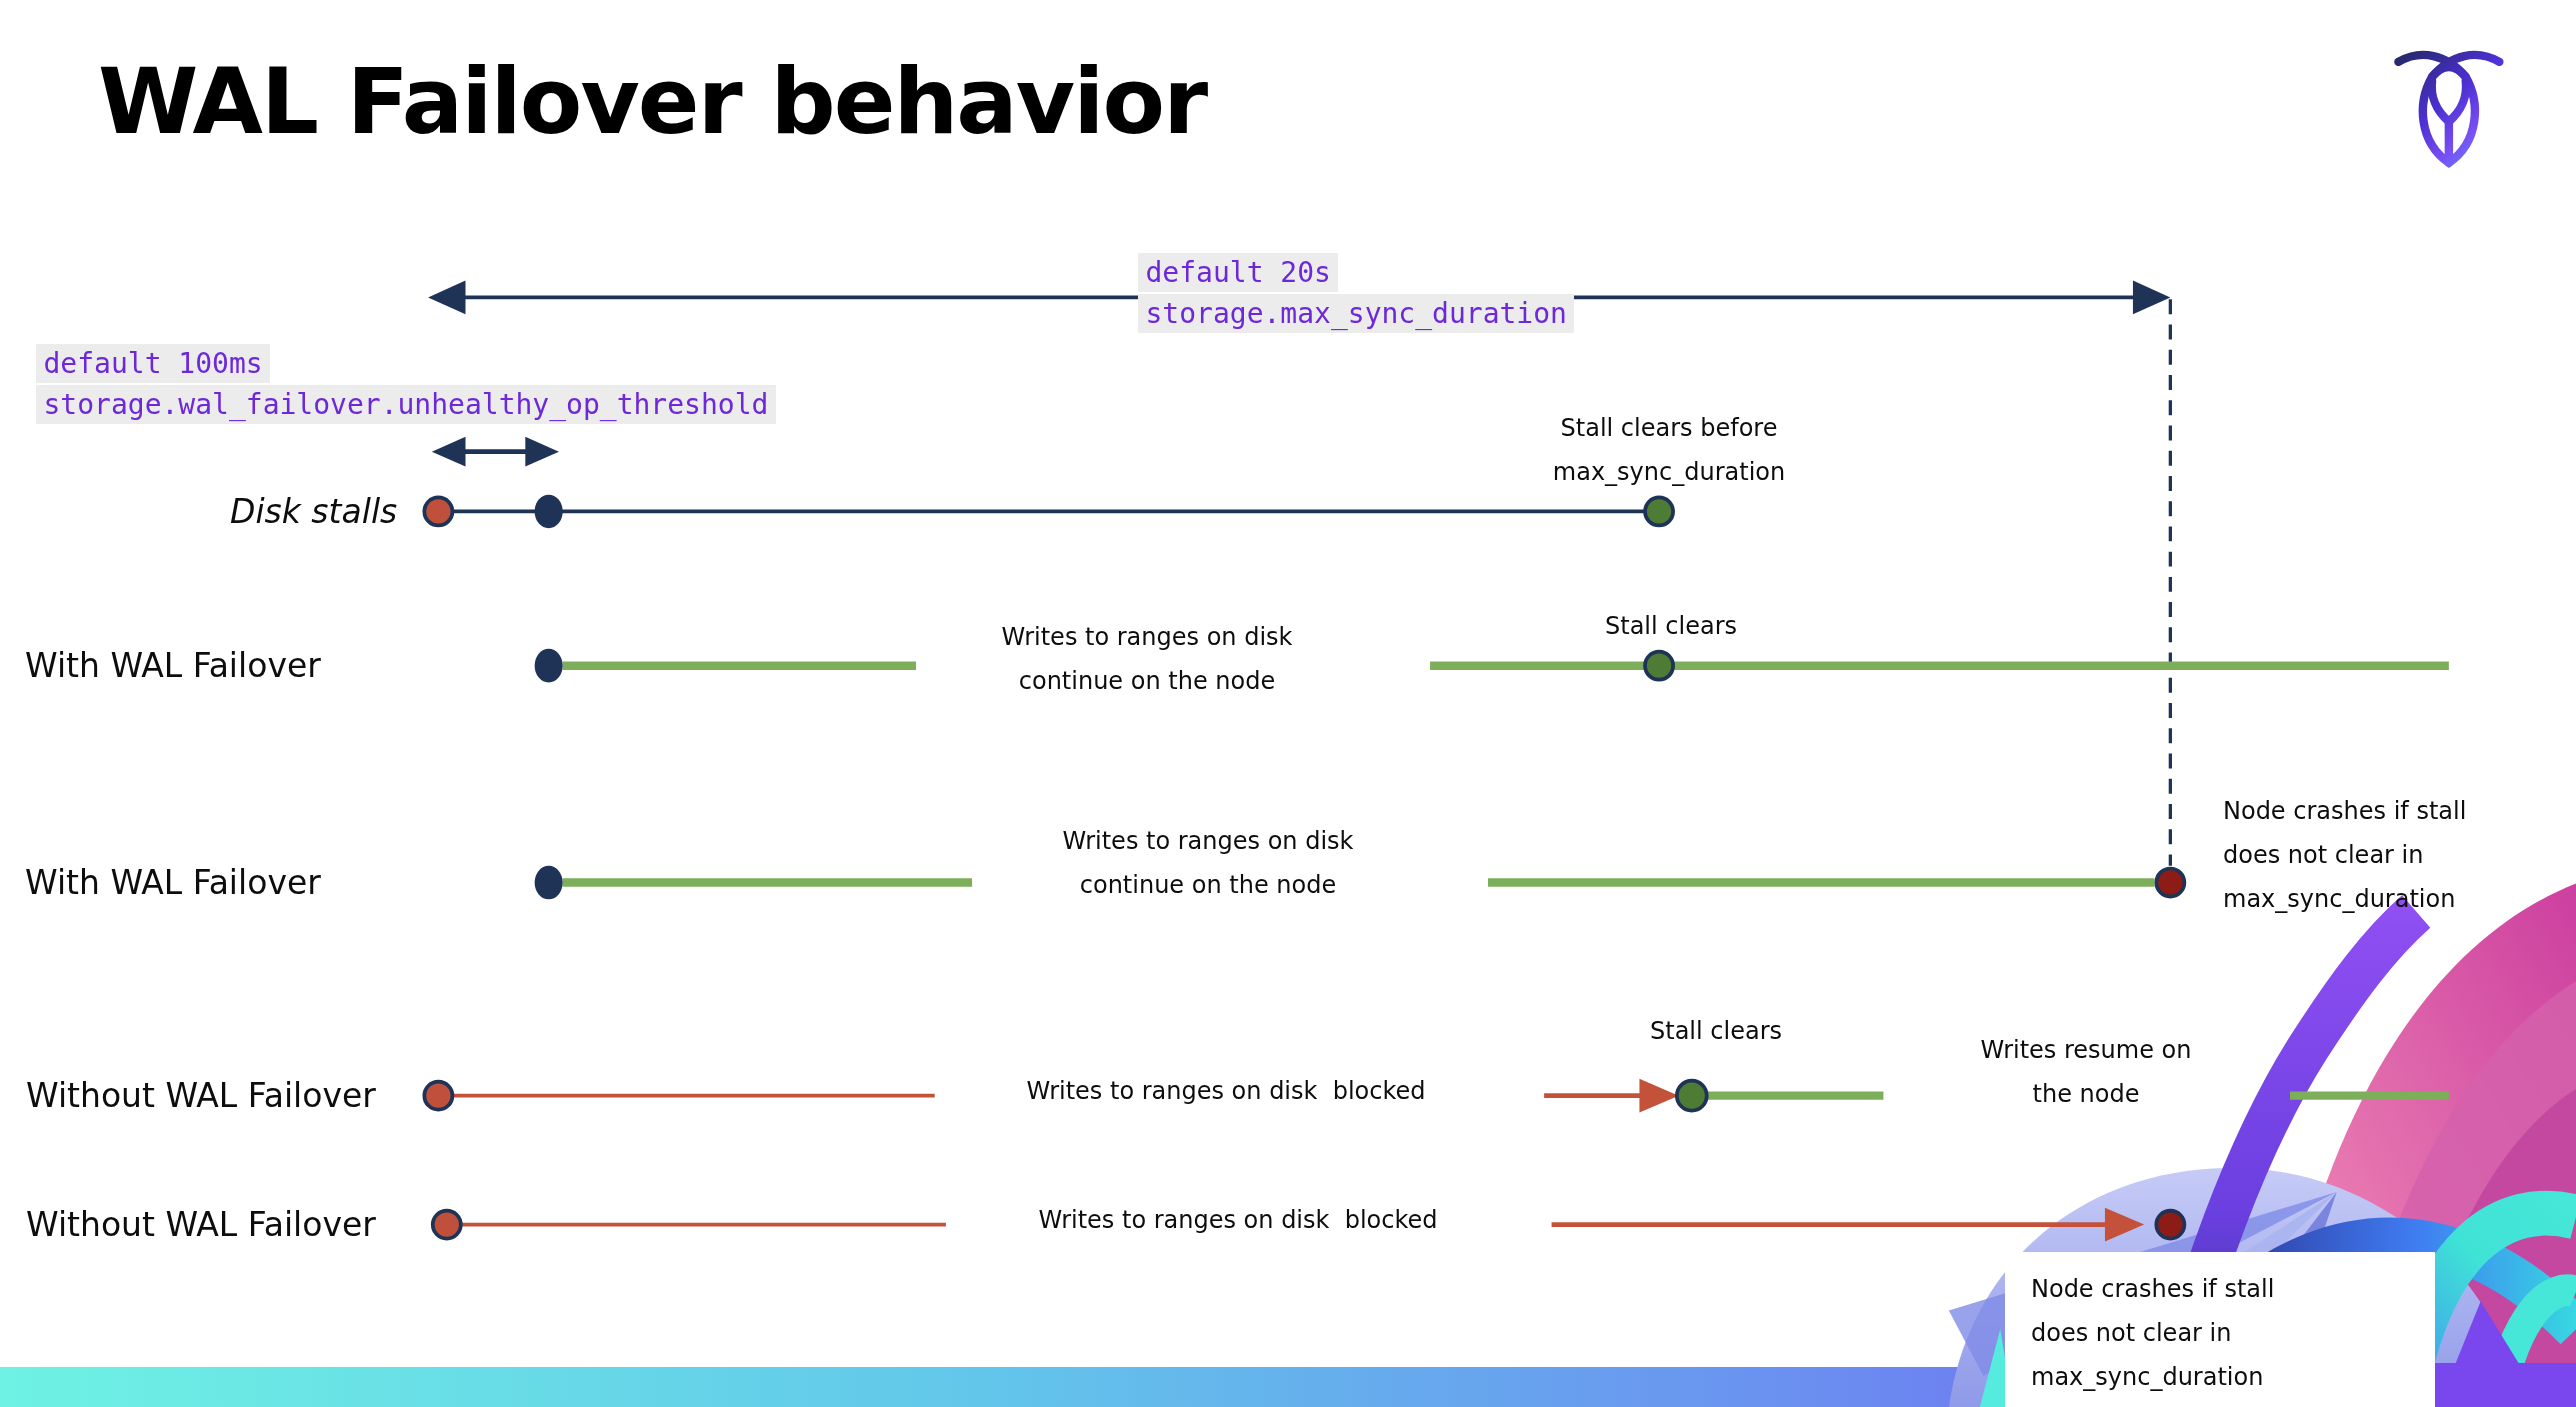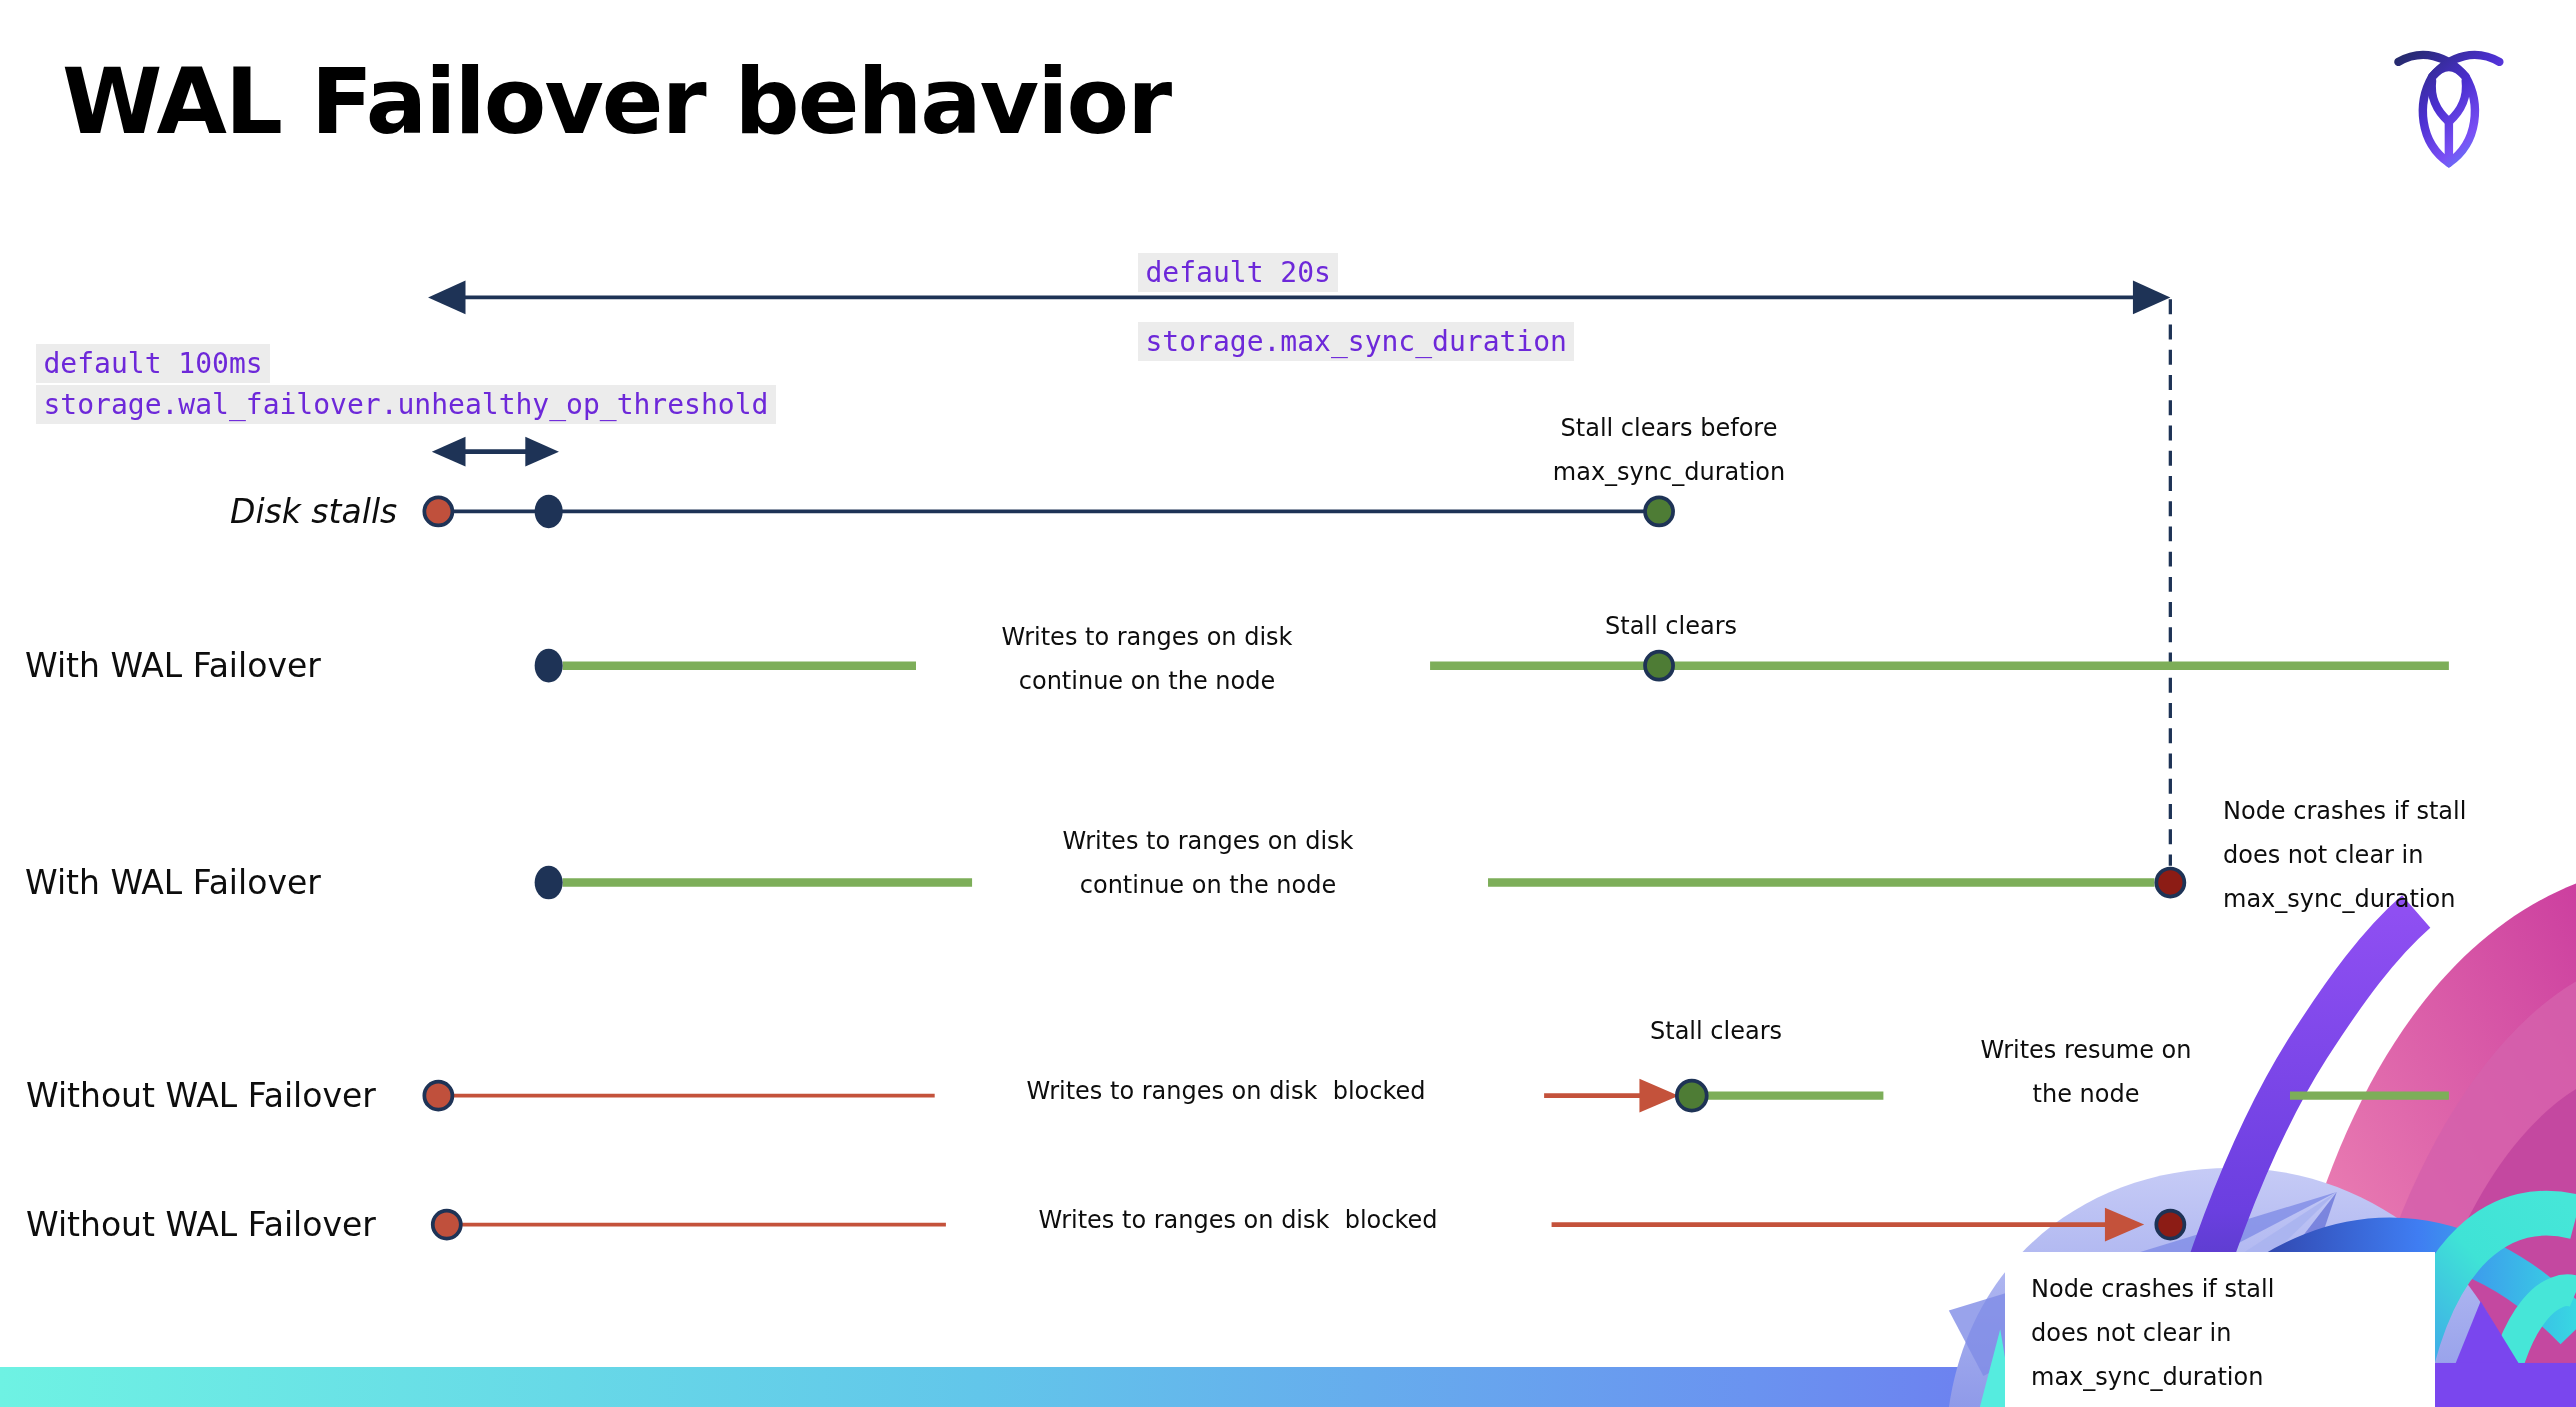--- a/index.html
+++ b/index.html
@@ -1,18 +1,18 @@
 <!DOCTYPE html>
 <html style="font-size:15px"><head>
 <meta charset="utf-8">
 <style>
   html,body{margin:0;padding:0;background:#ffffff;}
   .stage{position:relative;width:2576px;height:1408px;background:#ffffff;overflow:hidden;
          font-family:"DejaVu Sans",sans-serif;color:#0d0d0d;}
-  .abs{position:absolute;}
+  .abs{position:absolute;margin-left:36px;}
   .title{left:62px;top:49px;font-size:91px;font-weight:bold;letter-spacing:-1.9px;color:#000;}
   .mono{position:absolute;font-family:"DejaVu Sans Mono",monospace;font-size:28px;line-height:37px;
         background:#ececec;color:#6d28d9;padding:0.9px 7.5px;white-space:pre;}
   .lbl{position:absolute;font-size:33px;color:#0d0d0d;white-space:pre-wrap;line-height:44px;}
   .note{position:absolute;font-size:24px;color:#0d0d0d;white-space:pre-wrap;line-height:44px;}
   .ctr{text-align:center;transform:translateX(-50%);}
   svg{position:absolute;left:0;top:0;}
   .footer-bar{position:absolute;left:0;top:1367px;width:2576px;height:41px;
       background:linear-gradient(90deg,#6ef2e3 0%,#62c6ea 38%,#6a93f0 68%,#6f72f0 84%,#8148ef 100%);}
   .callout{position:absolute;left:2005px;top:1252px;width:430px;height:155px;background:#ffffff;}
@@ -138,21 +138,21 @@
 
   <div class="callout">
     <span class="note">Node crashes if stall
 does not clear in
 max_sync_duration</span>
   </div>
 
   <div class="abs title">WAL Failover behavior</div>
 
   <div class="mono" style="left:1138px;top:253px;">default 20s</div>
-  <div class="mono" style="left:1138px;top:294px;margin-top:28px;">storage.max_sync_duration</div>
+  <div class="mono" style="left:1138px;top:294px;">storage.max_sync_duration</div>
   <div class="mono" style="left:36px;top:344px;">default 100ms</div>
   <div class="mono" style="left:36px;top:385px;">storage.wal_failover.unhealthy_op_threshold</div>
 
   <div class="lbl" style="left:230px;top:490px;font-style:italic;">Disk stalls</div>
   <div class="lbl" style="left:25px;top:644px;">With WAL Failover</div>
   <div class="lbl" style="left:25px;top:861px;">With WAL Failover</div>
   <div class="lbl" style="left:26px;top:1074px;">Without WAL Failover</div>
   <div class="lbl" style="left:26px;top:1203px;">Without WAL Failover</div>
 
   <div class="note ctr" style="left:1669px;top:406px;">Stall clears before

